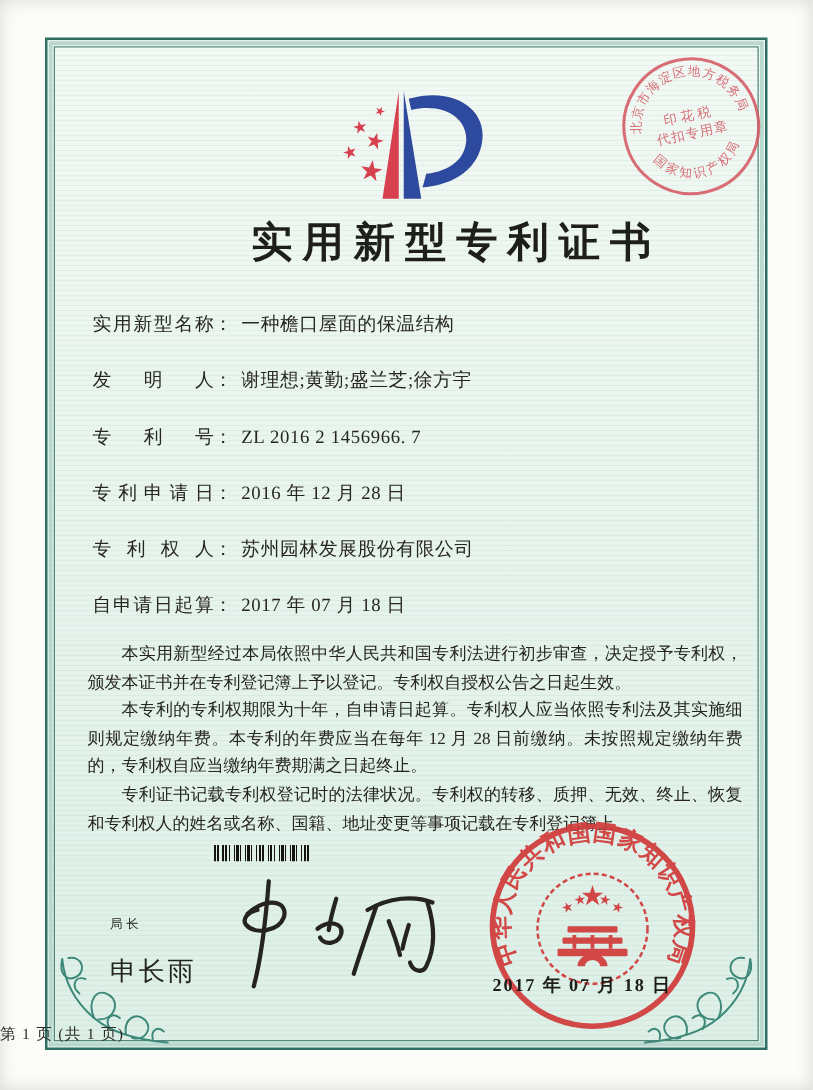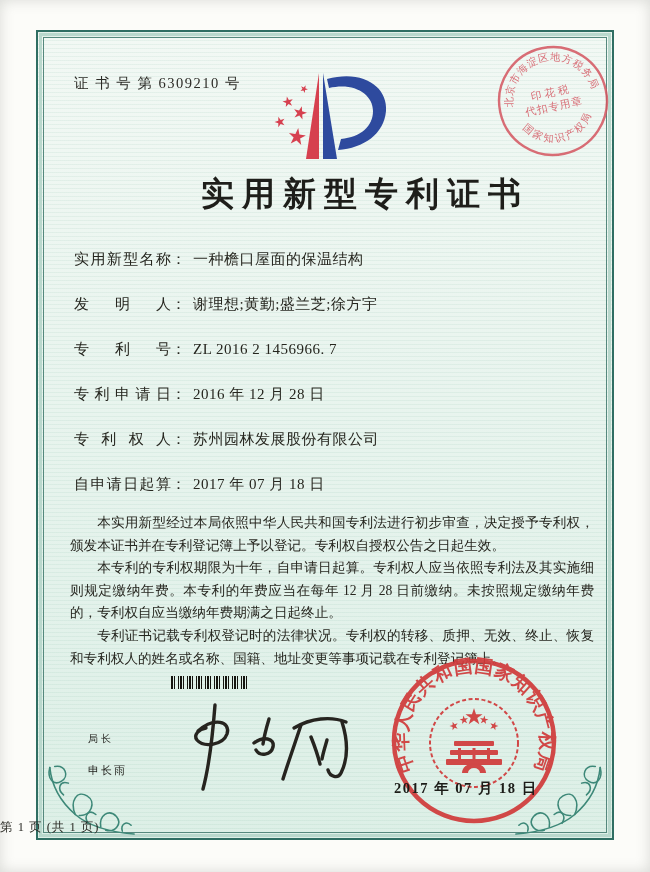--- a/index.html
+++ b/index.html
@@ -33,21 +33,21 @@
 
   .paras{position:absolute;left:70px;top:512px;width:524px;font-size:13.6px;line-height:22.6px;
          color:#26261f;text-align:justify;}
   .paras p{margin:0;text-indent:2em;}
 
   .barcode{position:absolute;left:171px;top:676px;width:79px;height:13px;
            background:repeating-linear-gradient(90deg,#15140f 0 2px,transparent 2px 3px,
              #15140f 3px 4px,transparent 4px 7px,#15140f 7px 8px,transparent 8px 9px);}
   .issuer-title{position:absolute;left:88px;top:732px;font-size:10px;letter-spacing:3px;color:#23231f;
                 font-family:"Liberation Sans","DejaVu Sans",sans-serif;}
-  .issuer-name{position:absolute;left:88px;top:763px;font-size:11px;letter-spacing:2px;color:#23231f;
+  .issuer-name{position:absolute;left:88px;top:763px;font-size:21px;letter-spacing:2px;color:#23231f;
                font-family:"Liberation Sans","DejaVu Sans",sans-serif;}
   .signature{position:absolute;left:182px;top:693px;width:178px;height:102px;z-index:3;}
 
   .seal{position:absolute;left:388px;top:655px;width:172px;height:172px;opacity:.92;z-index:2;}
   .seal-date{position:absolute;left:394px;top:779px;font-size:14.5px;font-weight:600;
              letter-spacing:1.5px;color:#1c1c18;z-index:4;}
   .footer{position:absolute;left:0;top:819px;width:650px;text-align:left;
           font-size:12.5px;letter-spacing:1px;color:#2b2b26;z-index:3;}
 </style>
 </head>
@@ -73,21 +73,20 @@
       <path d="M 96,96 C 72,94 50,88 36,76 C 22,64 12,48 10,28"></path>
       <path d="M 10,28 C 7,40 14,47 22,42 C 30,37 26,25 15,27"></path>
       <path d="M 36,76 C 30,62 38,51 48,57 C 58,63 52,78 40,77"></path>
       <path d="M 62,89 C 60,77 70,70 78,78 C 84,85 77,95 67,92"></path>
       <path d="M 24,56 C 17,50 20,41 29,44"></path>
       <path d="M 49,85 C 44,77 50,70 57,76"></path>
       <path d="M 84,93 C 82,86 88,82 93,87"></path>
     </g>
   </svg>
 
-  <div class="cert-no">证 书 号 第 6309210 号</div>
 
   <svg class="logo" viewBox="0 0 136 96">
     <defs>
       <path id="star" d="M0,-1 L0.2245,-0.309 L0.951,-0.309 L0.363,0.118 L0.588,0.809 L0,0.382 L-0.588,0.809 L-0.363,0.118 L-0.951,-0.309 L-0.2245,-0.309 Z"></path>
     </defs>
     <polygon points="62,4 49,90 62,90" fill="#d6404f"></polygon>
     <polygon points="66,4 66,90 80,90" fill="#2e4a9e"></polygon>
     <path d="M 70,10 C 106,0 131,18 129,42 C 127,65 107,79 81,81 L 84,70 C 104,68 116,57 116,42 C 116,25 97,13 72,19 Z" fill="#2e4a9e"></path>
     <g fill="#d6404f">
       <use href="#star" transform="translate(47,20) rotate(25) scale(4)"></use>

